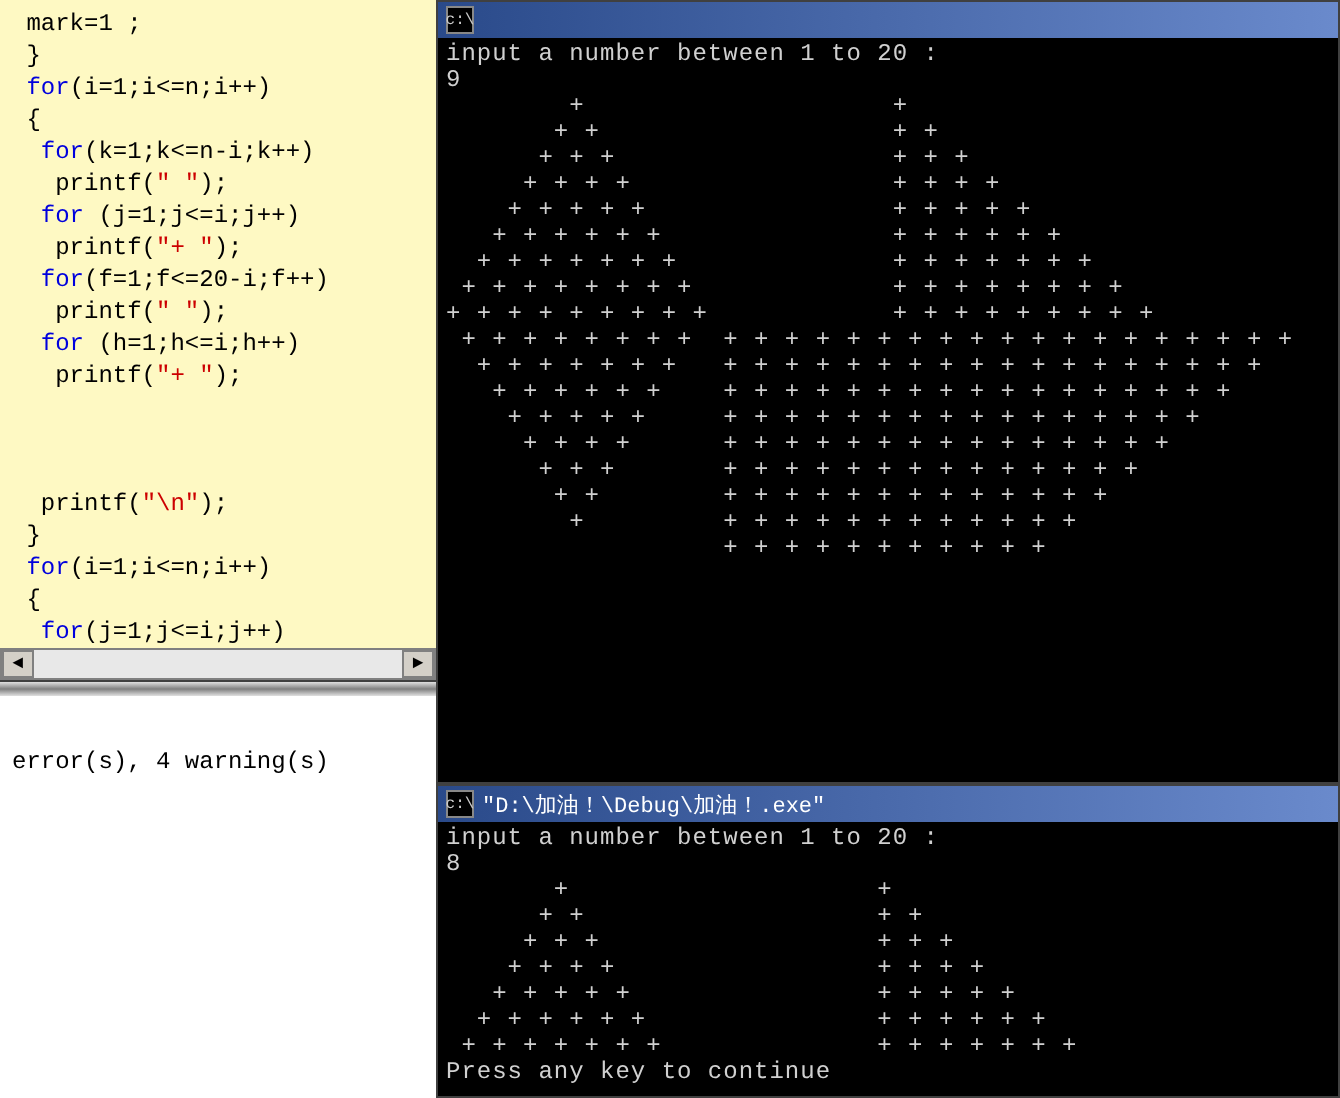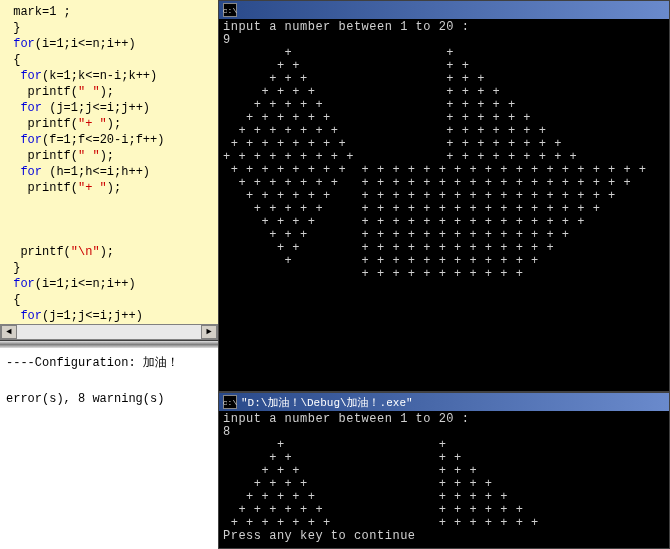--- a/index.html
+++ b/index.html
@@ -141,23 +141,22 @@
    printf(<span class="str">" "</span>);
   <span class="kw">for</span>(k=1;k&lt;=20-i;k++)
 </div>
   <div class="scroll-bar">
     <div class="scroll-btn">◄</div>
     <div class="scroll-track"></div>
     <div class="scroll-btn">►</div>
   </div>
   <div class="bottom-bar"></div>
   <div class="output-pane">
-    <div class="config-line">----Configuration: 加油！</div>
     <br>
-    <div class="config-line">error(s), 8 warning(s)</div>
+    <div class="config-line">error(s), 4 warning(s)</div>
   </div>
 </div>
 
 <div class="console console1">
   <div class="titlebar">
     <span class="cmdicon">c:\</span>
     <span></span>
   </div>
   <div class="console-body" id="con1-body">input a number between 1 to 20 :
 9

